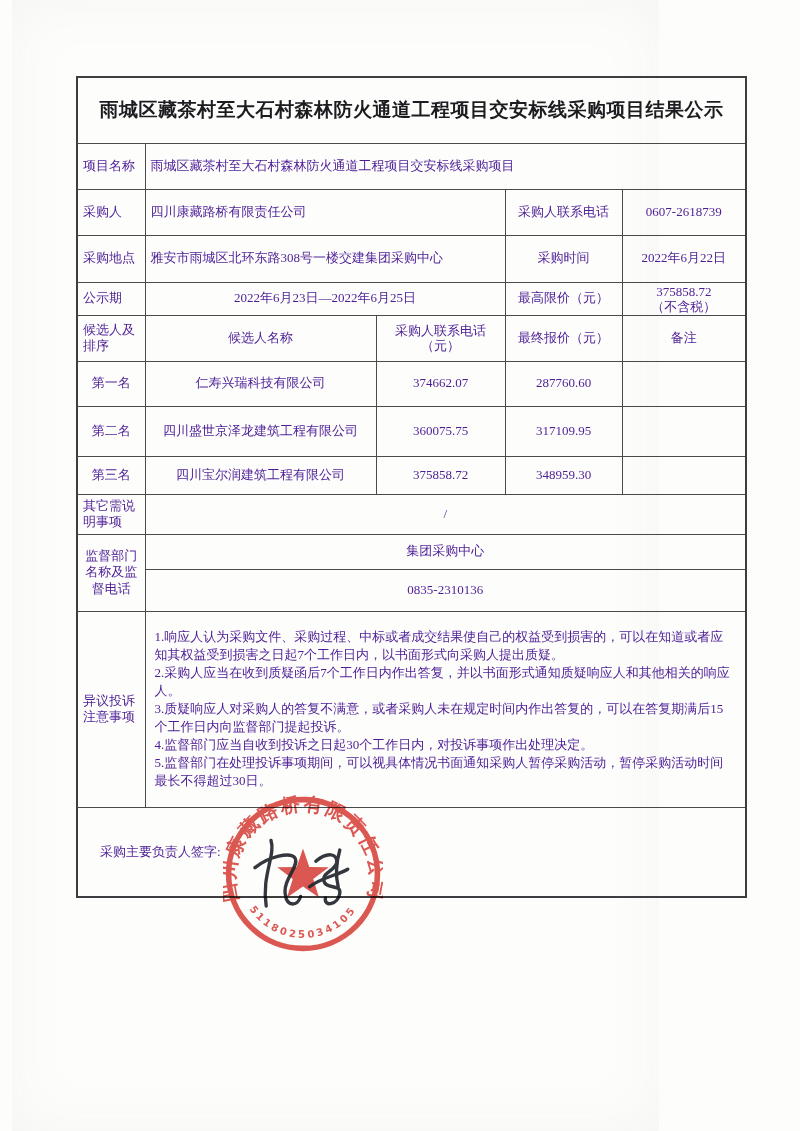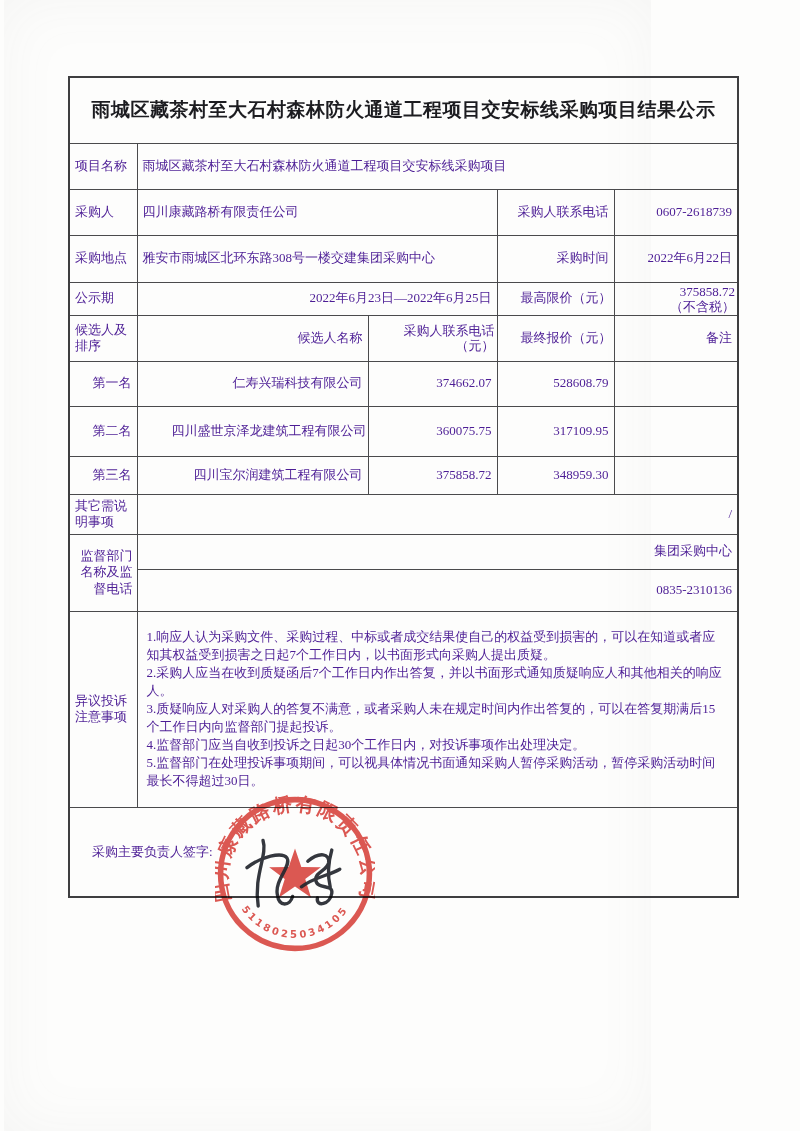--- a/index.html
+++ b/index.html
@@ -4,21 +4,21 @@
 <style>
   html,body{margin:0;padding:0;}
   body{
     width:800px;height:1131px;
     background:#fdfdfc;
     position:relative;
     font-family:"Liberation Serif","DejaVu Serif",serif;
     overflow:hidden;
   }
   .page{
-    position:absolute;left:4px;top:0;width:647px;height:1131px;
+    position:absolute;left:12px;top:0;width:647px;height:1131px;
     box-shadow:inset 0 0 60px rgba(120,120,120,0.06);
   }
   table.doc{
     position:absolute;left:64px;top:76px;width:669px;
     border-collapse:collapse;table-layout:fixed;
     border:2px solid #3e3e40;
   }
   td{
     border:1px solid #4a4a4c;
     color:#4c1d95;
@@ -26,21 +26,21 @@
     line-height:1.25;
     padding:2px 5px;
     vertical-align:middle;
     overflow:hidden;
     word-break:break-all;
   }
   td.title-cell{
     font-size:19px;font-weight:bold;text-align:center;
     letter-spacing:0.5px;color:#1c1c20;padding:4px 8px;
   }
-  .ctr{text-align:right;}
+  .ctr{text-align:center;}
   .lbl{padding-left:5px;}
   td.notice-cell{padding:5px 9px;line-height:18px;text-align:left;}
   .notice-item{margin:0;font-family:Liberation Serif, serif;}
   .two-line div{line-height:15px;}
   .sig-row-cell{position:relative;padding-left:22px;}
   .stamp-wrap{
     position:absolute;left:211px;top:791px;width:160px;height:166px;
     mix-blend-mode:multiply;pointer-events:none;
   }
   .stamp-wrap svg{width:100%;height:100%;}
@@ -101,21 +101,21 @@
         <div>（元）</div>
       </td>
       <td class="ctr" style="padding:0 2px">最终报价（元）</td>
       <td class="ctr">备注</td>
     </tr>
 
     <tr style="height:45px">
       <td class="ctr">第一名</td>
       <td class="ctr">仁寿兴瑞科技有限公司</td>
       <td class="ctr">374662.07</td>
-      <td class="ctr">528608.79</td>
+      <td class="ctr">287760.60</td>
       <td class="ctr"></td>
     </tr>
 
     <tr style="height:50px">
       <td class="ctr">第二名</td>
       <td class="ctr" style="padding:6px 1px">四川盛世京泽龙建筑工程有限公司</td>
       <td class="ctr">360075.75</td>
       <td class="ctr">317109.95</td>
       <td class="ctr"></td>
     </tr>

